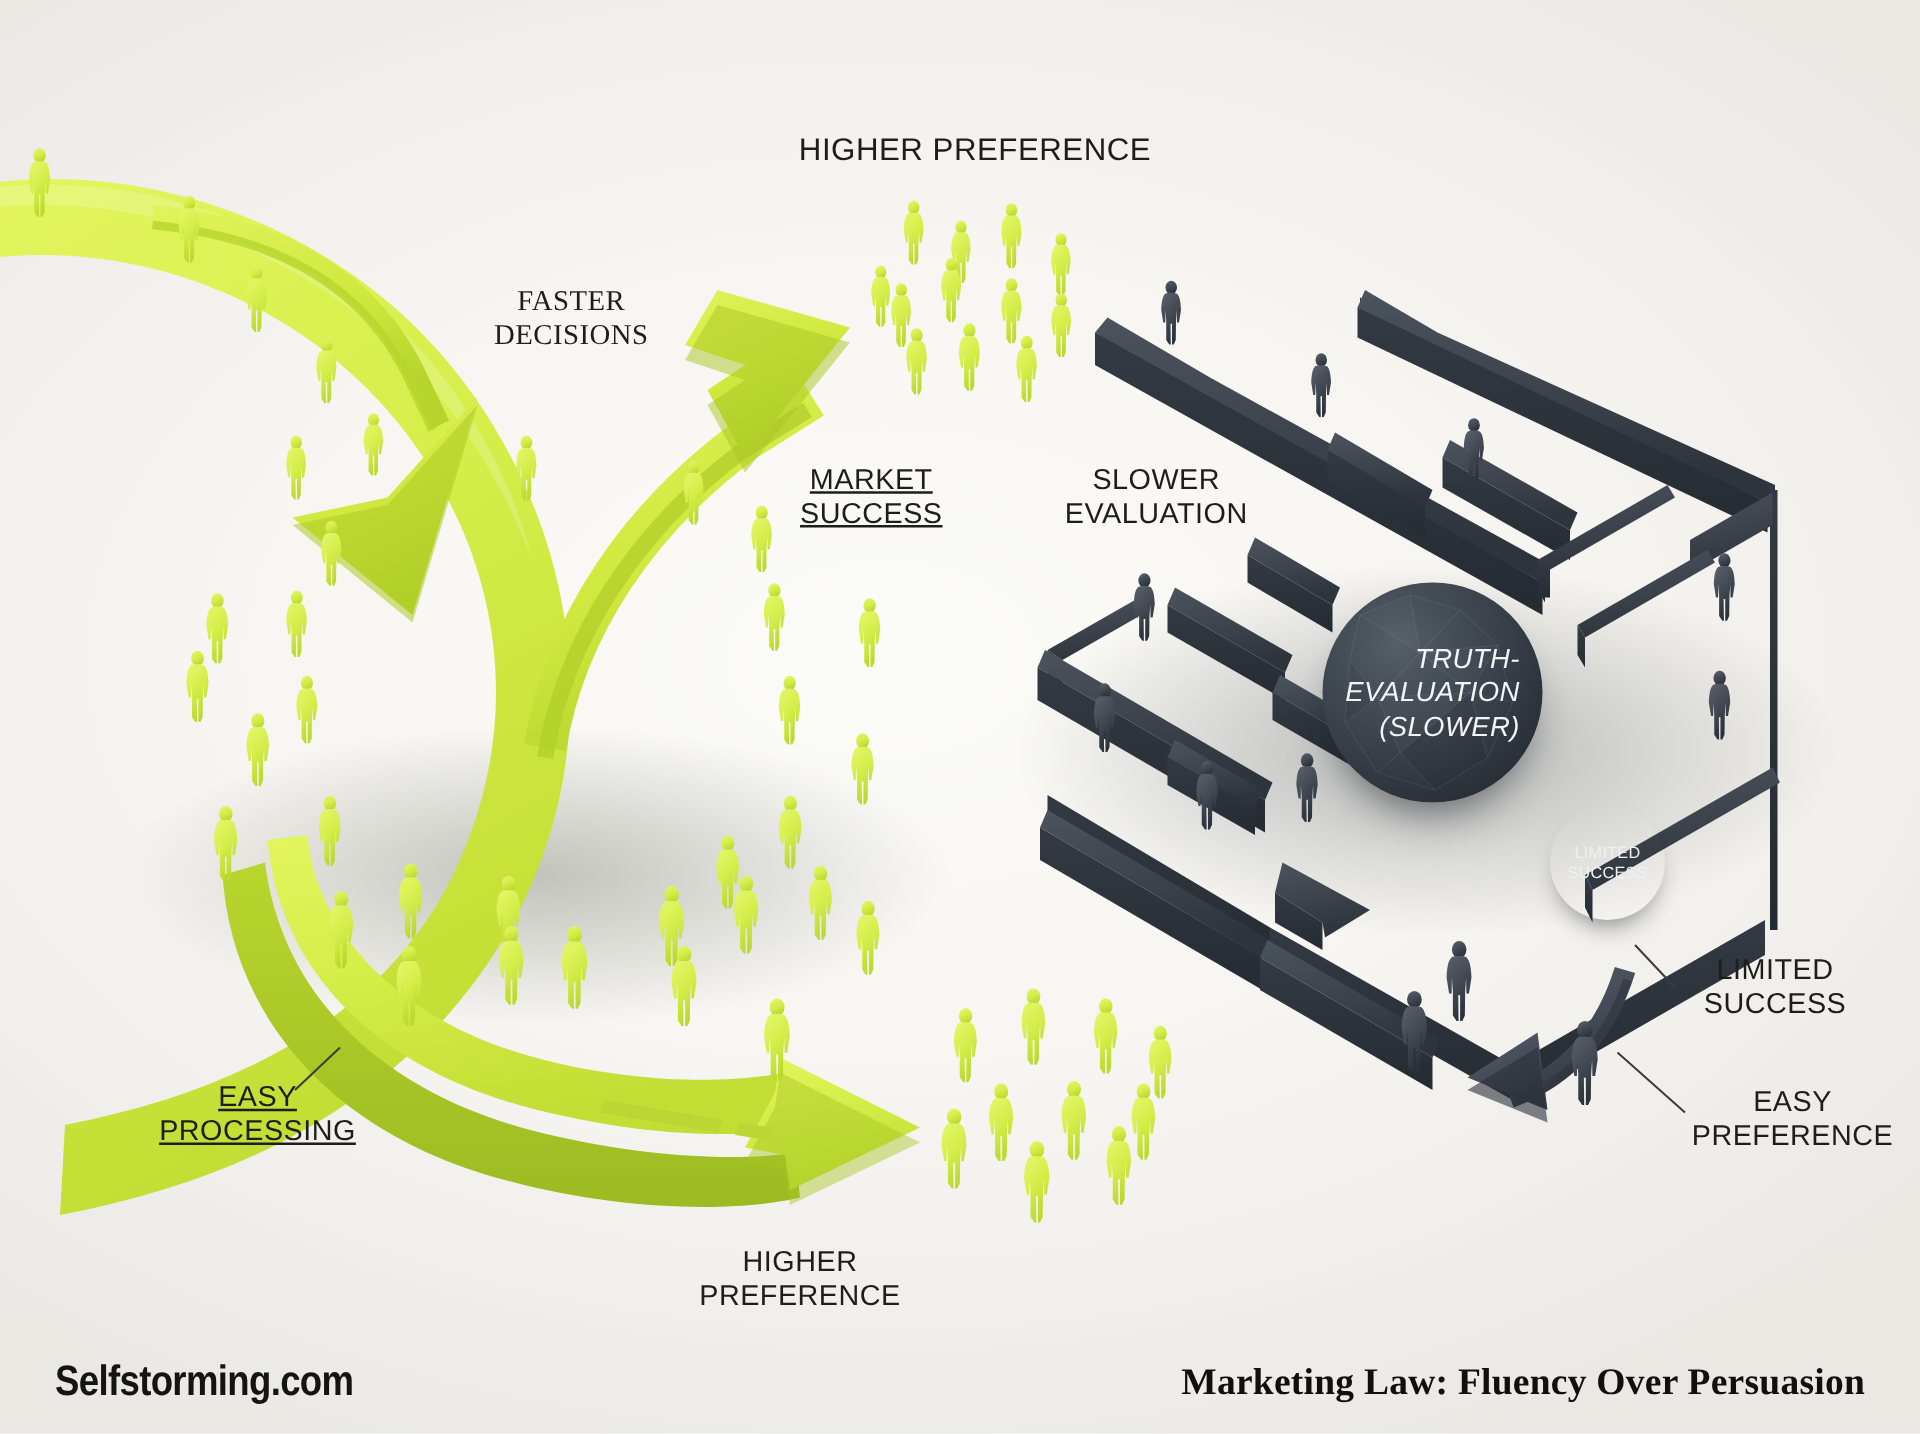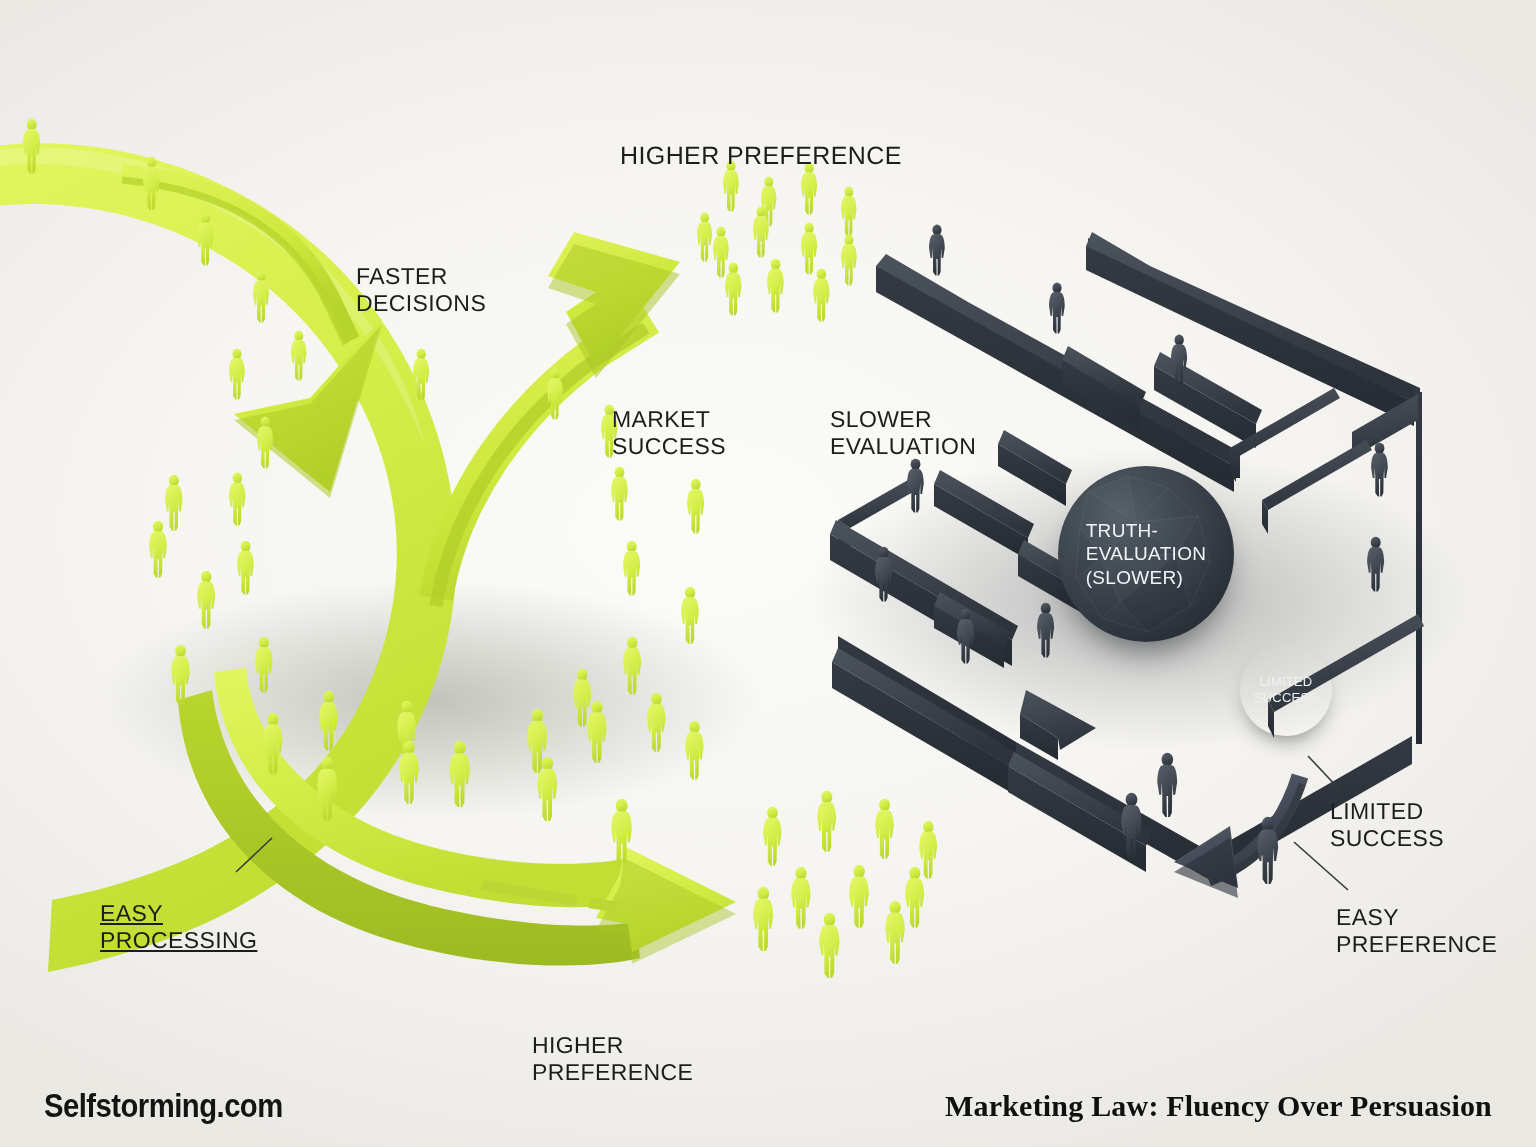--- a/index.html
+++ b/index.html
@@ -23,23 +23,23 @@
 
   
   .label {
     position: absolute;
     color: #1d1d1b;
     font-family: "Liberation Sans", sans-serif;
     font-size: 23px;
     font-weight: 400;
     letter-spacing: 0.4px;
     line-height: 1.18;
+    text-align: center;
     white-space: pre-line;
     text-rendering: geometricPrecision;
-    margin-top: 36px;
   }
 
   .brand {
     position: absolute;
     left: 44px;
     bottom: 22px;
     font-family: "Liberation Sans", sans-serif;
     font-weight: 700;
     font-size: 34px;
     letter-spacing: -0.6px;
@@ -89,24 +89,25 @@
       radial-gradient(circle at 34% 28%, #565e68 0%, #454d57 26%, #363d46 55%, #272d35 82%, #1d2229 100%);
     box-shadow: 0 20px 32px -12px rgba(20,24,30,0.55);
     overflow: hidden;
   }
   .facets { position:absolute; inset:0; opacity:0.5; }
   .sphere-dark .sph-text {
     position: absolute; inset: 0;
     display: flex; flex-direction: column;
     align-items: center; justify-content: center;
     color: #f2f4f6;
-    font-size: 19px; line-height: 1.24;
-    letter-spacing: 0.3px; text-align: left;
+    font-size: 22px; line-height: 1.24;
+    letter-spacing: 0.3px; text-align: right;
     white-space: pre-line;
     z-index: 4;
+    font-style: italic;
   }
 
   .sphere-small {
     position: absolute;
     left: 1240px; top: 644px;
     width: 92px; height: 92px;
     border-radius: 50%;
     background:
       radial-gradient(circle at 34% 27%, #6c7682 0%, #565f6a 28%, #424a55 58%, #2f3views 0%, #2d333b 85%, #232931 100%);
     box-shadow: 0 12px 20px -8px rgba(25,30,36,0.5);
@@ -446,24 +447,24 @@
 (SLOWER)</div>
   </div>
 
   <div class="sphere-small">
     <div class="sph-text">LIMITED
 SUCCESS</div>
   </div>
 
   <div class="label" style="left:620px; top:106px; width:320px; font-size:25px;">HIGHER PREFERENCE</div>
 
-  <div class="label" style="left:356px; top:227px; width:182px;">FASTER
+  <div class="label" style="left:366px; top:227px; width:182px;font-family:Liberation Serif, serif;">FASTER
 DECISIONS</div>
 
-  <div class="label" style="left:612px; top:370px; width:170px;">MARKET
+  <div class="label" style="left:612px; top:370px; width:170px;text-decoration:underline;">MARKET
 SUCCESS</div>
 
   <div class="label" style="left:830px; top:370px; width:190px;">SLOWER
 EVALUATION</div>
 
 
   <div class="label" style="left:100px; top:864px; width:212px;text-decoration:underline;">EASY
 PROCESSING</div>
 
   <div class="label" style="left:532px; top:996px; width:216px;">HIGHER

